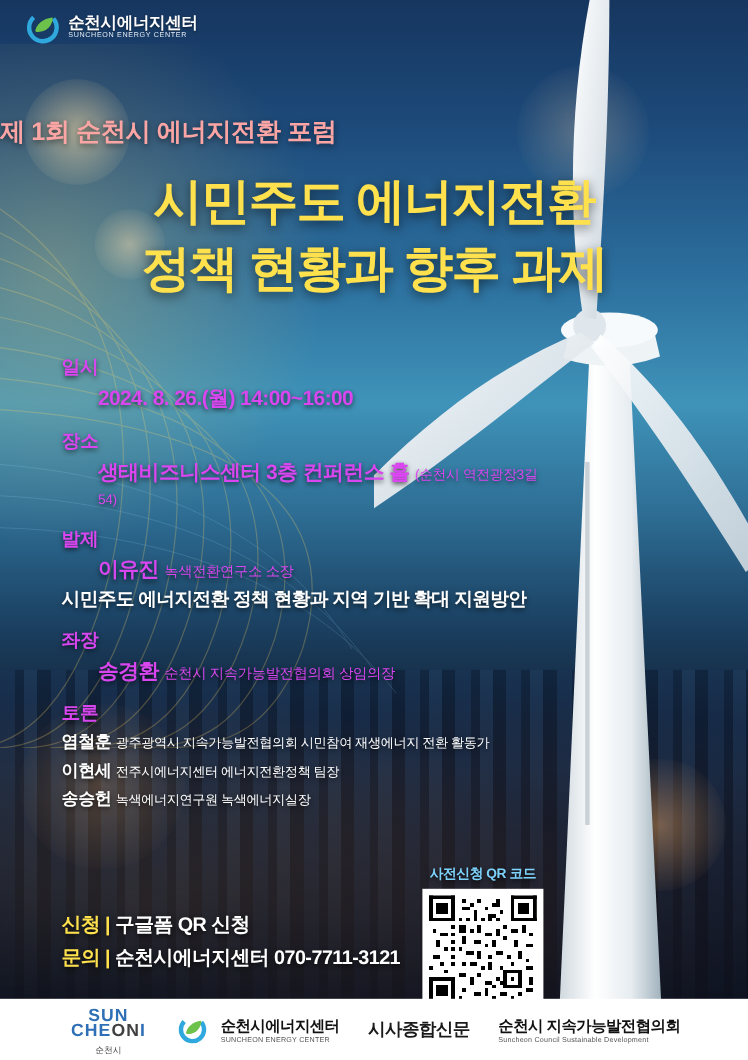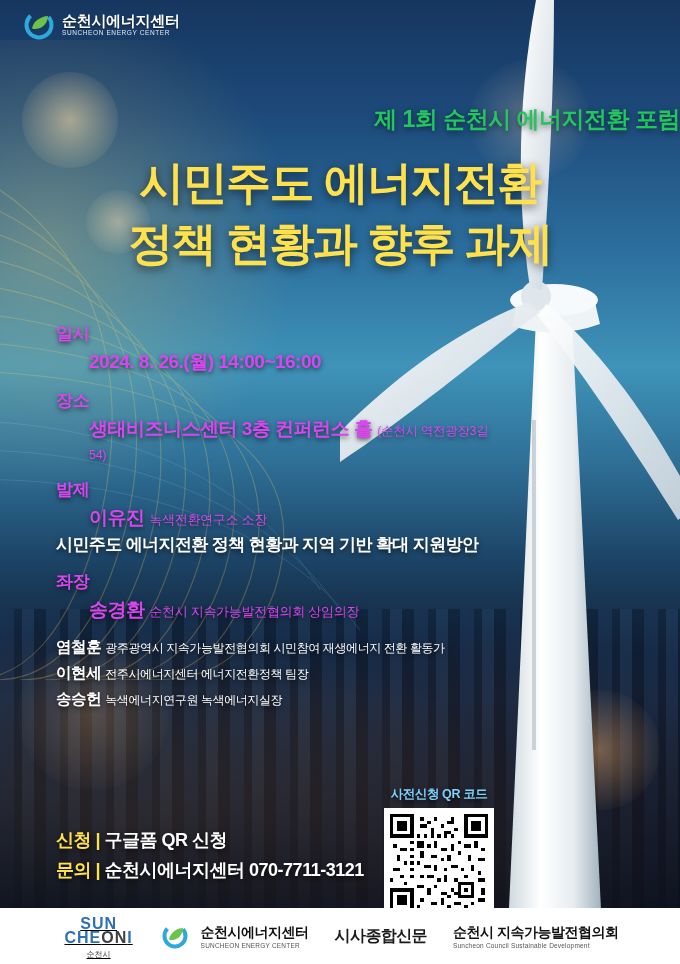--- a/index.html
+++ b/index.html
@@ -126,22 +126,22 @@
     font-size: 6.5px;
     letter-spacing: 0.6px;
     margin-top: 2px;
   }
 
   
   .pretitle {
     position: absolute;
     left: 0; right: 0;
     top: 104px;
-    text-align: right;
-    color: #22c55e;
+    text-align: left;
+    color: #fca5a5;
     font-size: 23px;
     font-weight: bold;
     letter-spacing: -0.5px;
     text-shadow: 0 2px 6px rgba(0,0,0,.55);
   }
   .maintitle {
     position: absolute;
     left: 0; right: 0;
     top: 152px;
     text-align: center;
@@ -393,20 +393,21 @@
 
     <div class="blk">
       <div class="label">좌장</div>
       <div class="value">
         <span>송경환</span>
         <span class="role">순천시 지속가능발전협의회 상임의장</span>
       </div>
     </div>
 
     <div class="blk tight">
+      <div class="label">토론</div>
       <div class="line-sm">
         <span>염철훈</span>
         <span class="role">광주광역시 지속가능발전협의회 시민참여 재생에너지 전환 활동가</span>
       </div>
       <div class="line-sm">
         <span>이현세</span>
         <span class="role">전주시에너지센터 에너지전환정책 팀장</span>
       </div>
       <div class="line-sm">
         <span>송승헌</span>
@@ -543,21 +544,21 @@
             <rect x="19" y="23" width="1" height="1"></rect>
         </g>
       </svg>
     </div>
   </div>
 
   <div class="footer">
 
     <div class="f-item">
       <div class="f-suncheon">
-        <div style="text-align:center;text-decoration:underline;">
+        <div style="text-align:center;">
           <div class="f-sun-text">
             <span>SUN</span>
           </div>
           <div class="f-sun-text" style="margin-top:-2px;">
             <span>CHE</span><span class="o">ON</span><span>I</span>
           </div>
           <div class="f-sun-sub">순천시</div>
         </div>
       </div>
     </div>

